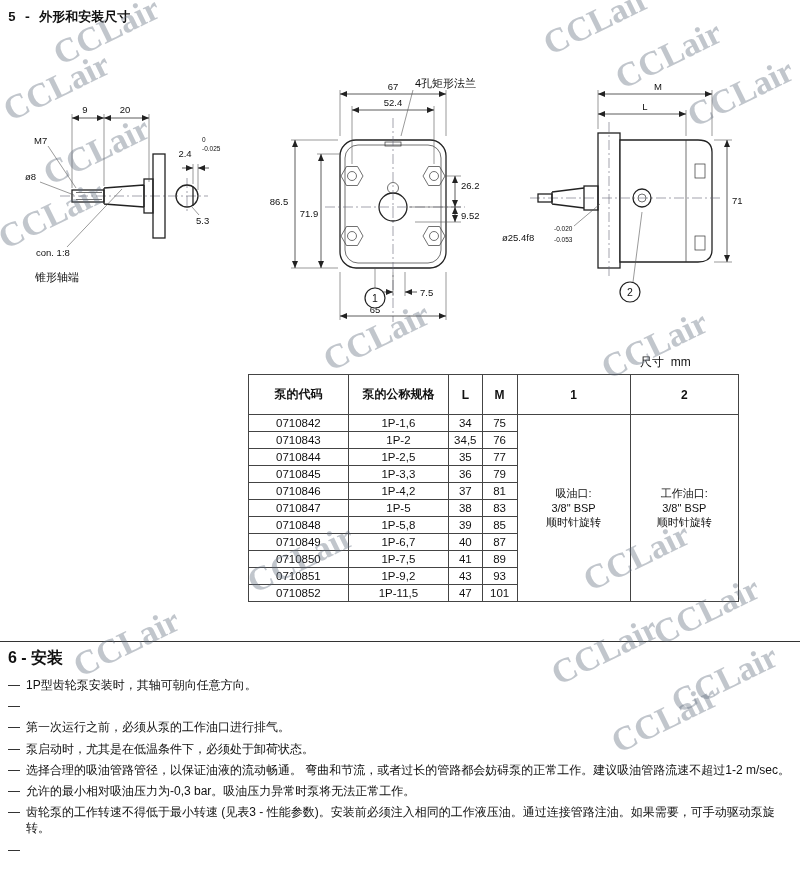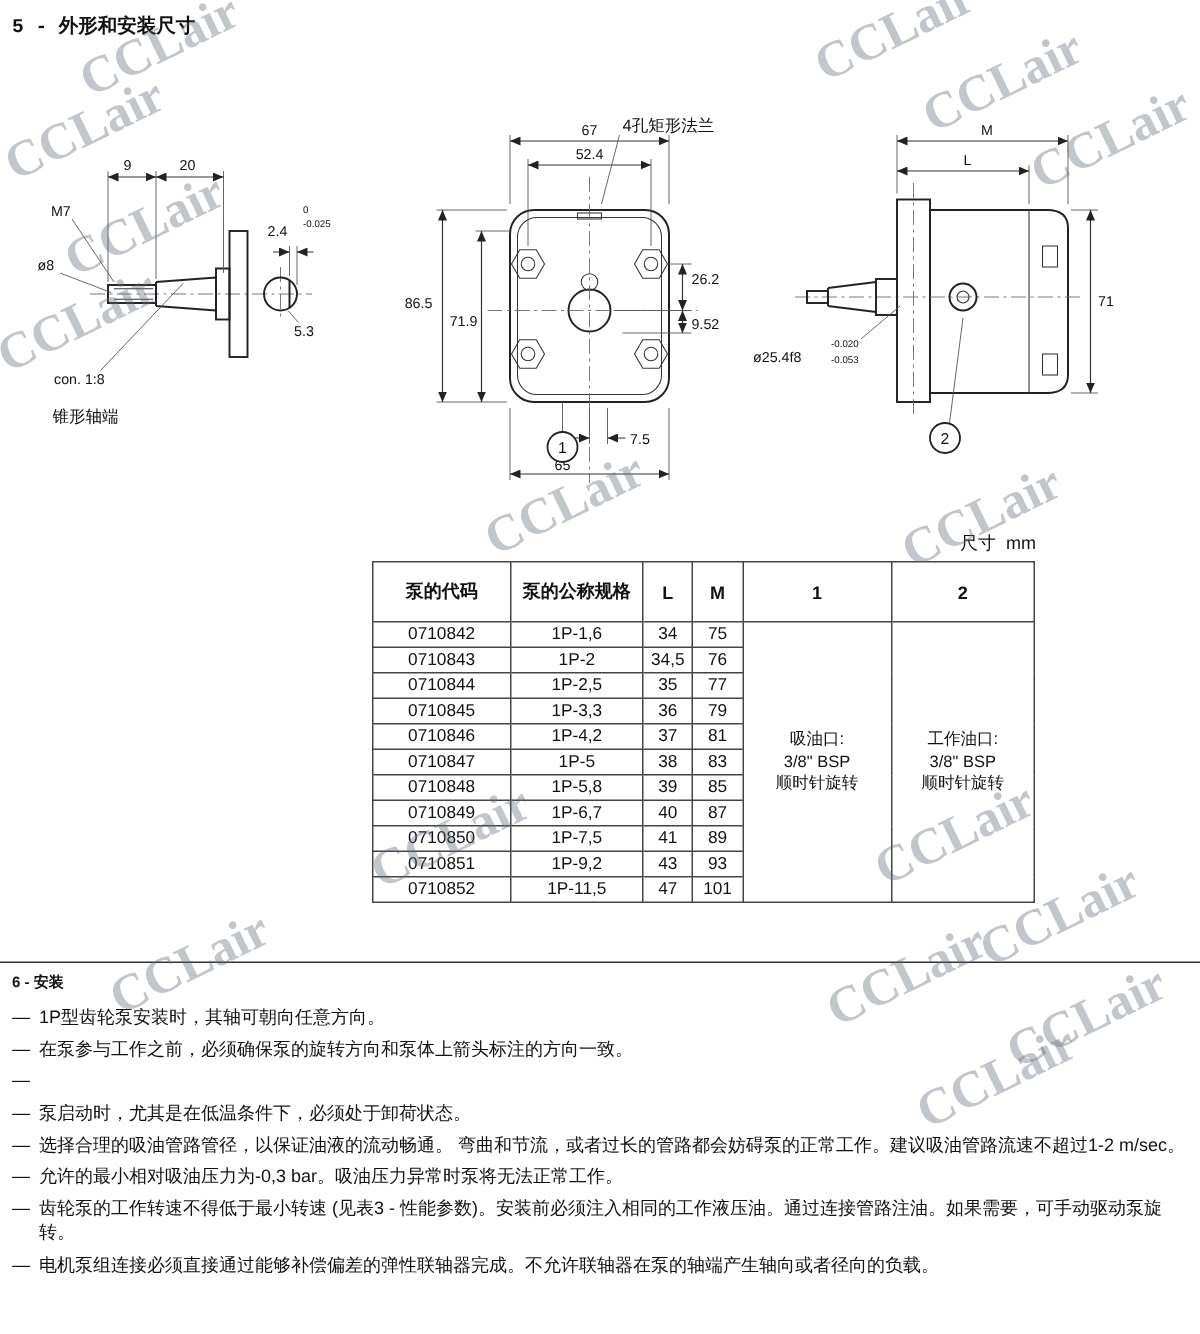--- a/index.html
+++ b/index.html
@@ -23,21 +23,21 @@
   .out  { stroke:#222; stroke-width:1.3; fill:none; }
   .outf { stroke:#222; stroke-width:1.3; fill:#fff; }
   .thin { stroke:#333; stroke-width:0.7; fill:none; }
   .ext  { stroke:#555; stroke-width:0.6; fill:none; }
   .dl   { stroke:#333; stroke-width:0.8; fill:none; }
   .cl   { stroke:#667; stroke-width:0.6; stroke-dasharray:10 3 2 3; fill:none; }
   .balloon { stroke:#222; stroke-width:1.2; fill:#fff; }
 
   .units { position:absolute; left:640px; top:354px; font-size:12px; white-space:pre; z-index:2; }
 
-  .spec-table { position:absolute; left:248px; top:374px; width:442px; z-index:1;
+  .spec-table { position:absolute; left:248px; top:374px; width:491px; z-index:1;
                 border-collapse:collapse; font-size:11.5px; text-align:center; background:transparent; }
   .spec-table th, .spec-table td { border:1px solid #444; padding:0 3px; }
   .spec-table th { font-weight:bold; font-size:12px; height:40px; }
   .spec-table td { height:17px; }
   .port-cell { vertical-align:middle; font-size:11px; }
   .port-cell div { line-height:1.35; }
   .port-cell .gap { }
 
   .section6 { position:absolute; left:8px; right:6px; top:648px; z-index:1; }
   .bullets { margin-top:8px; }
@@ -336,49 +336,48 @@
           <td>0710852</td>
           <td>1P-11,5</td>
           <td>47</td>
           <td>101</td>
         </tr>
       </tbody>
   </table>
 
   <div class="divider"></div>
   <div class="section6">
-    <div style="font-size:10px;font-weight:bold">6 - 安装</div>
+    <div style="font-size:16px;font-weight:bold">6 - 安装</div>
     <div class="bullets">
       <div class="bullet">
           <span class="dash">—</span>
           <span>1P型齿轮泵安装时，其轴可朝向任意方向。</span>
         </div>
       <div class="bullet">
           <span class="dash">—</span>
-          <span>在泵参与工作之前，必须确保泵的旋转方向和泵体上箭头标注的方向一致。</span>
-        </div>
-      <div class="bullet">
-          <span class="dash">—</span>
+        </div>
+      <div class="bullet">
+          <span class="dash">—</span>
+          <span>第一次运行之前，必须从泵的工作油口进行排气。</span>
         </div>
       <div class="bullet">
           <span class="dash">—</span>
           <span>泵启动时，尤其是在低温条件下，必须处于卸荷状态。</span>
         </div>
       <div class="bullet">
           <span class="dash">—</span>
           <span>选择合理的吸油管路管径，以保证油液的流动畅通。 弯曲和节流，或者过长的管路都会妨碍泵的正常工作。建议吸油管路流速不超过1-2 m/sec。</span>
         </div>
       <div class="bullet">
           <span class="dash">—</span>
           <span>允许的最小相对吸油压力为-0,3 bar。吸油压力异常时泵将无法正常工作。</span>
         </div>
       <div class="bullet">
           <span class="dash">—</span>
           <span>齿轮泵的工作转速不得低于最小转速 (见表3 - 性能参数)。安装前必须注入相同的工作液压油。通过连接管路注油。如果需要，可手动驱动泵旋转。</span>
         </div>
       <div class="bullet">
           <span class="dash">—</span>
-          <span>电机泵组连接必须直接通过能够补偿偏差的弹性联轴器完成。不允许联轴器在泵的轴端产生轴向或者径向的负载。</span>
         </div>
     </div>
   </div>
 
 </div>
 
 </body></html>

